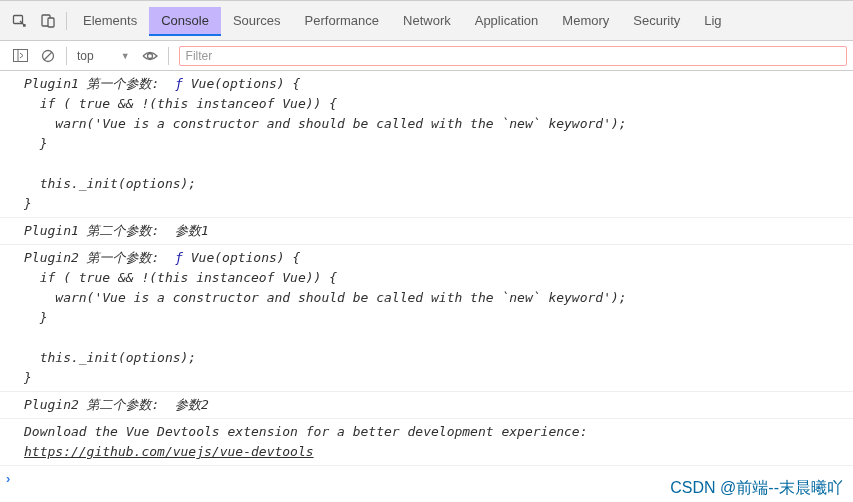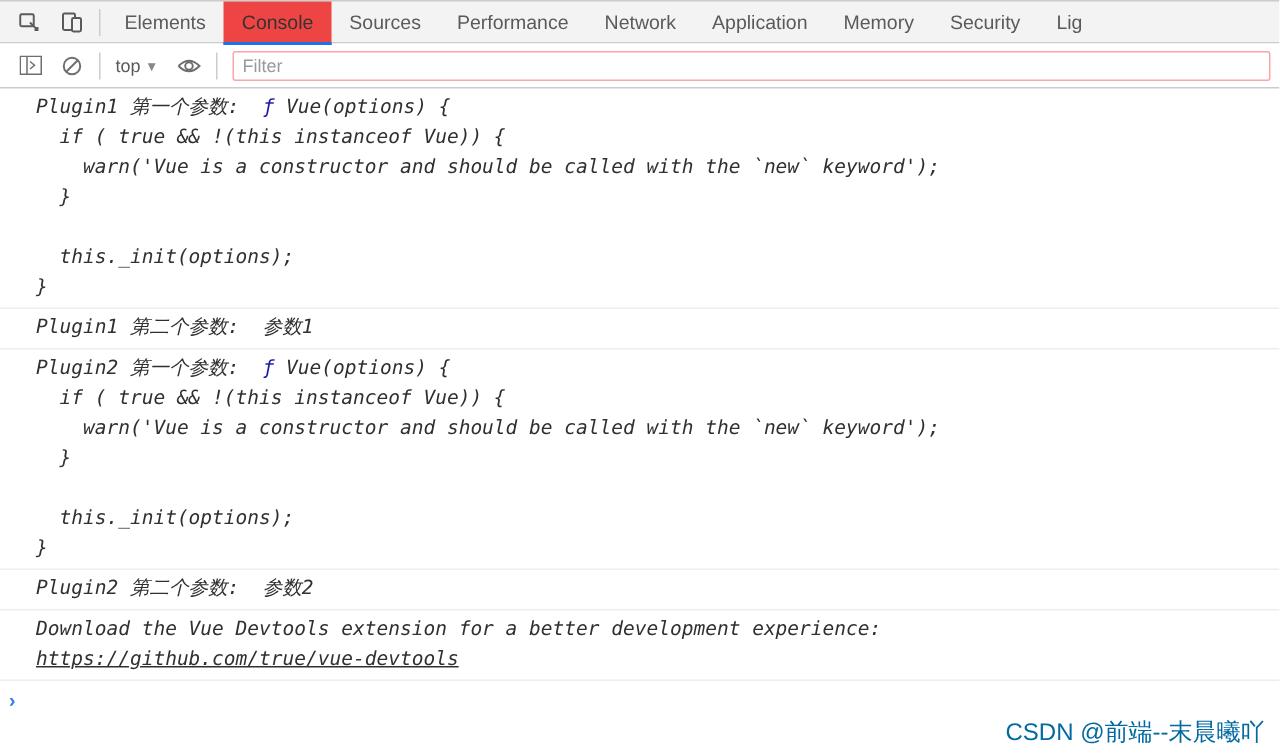--- a/index.html
+++ b/index.html
@@ -1,27 +1,27 @@
 <!DOCTYPE html>
 <html><head>
   <meta charset="utf-8">
   <style>
     * { margin: 0; padding: 0; box-sizing: border-box; }
     body { font-family: -apple-system, "Segoe UI", Arial, sans-serif; font-size: 12px; color: #333; background: #fff; width: 853px; }
     
-    .tabs-bar { display: flex; align-items: center; height: 29px; border-top: 1px solid #ccc; border-bottom: 1px solid #ccc; background: #f3f3f3; padding-left: 6px; }
+    .tabs-bar { display: flex; align-items: center; height: 41px; border-top: 1px solid #ccc; border-bottom: 1px solid #ccc; background: #f3f3f3; padding-left: 6px; }
     .tabs-bar .icon-btn { width: 28px; height: 28px; display: flex; align-items: center; justify-content: center; color: #5a5a5a; }
     .tabs-bar .divider { width: 1px; height: 18px; background: #ccc; margin: 0 4px; }
     .tab { padding: 0 12px; height: 29px; display: flex; align-items: center; color: #5a5a5a; font-size: 13px; cursor: default; }
-    .tab.active { color: #333; border-bottom: 2px solid #1a73e8; padding-bottom: 0; height: 29px; margin-bottom: -1px; background: #ef4444; }
+    .tab.active { color: #333; border-bottom: 2px solid #1a73e8; padding-bottom: 0; height: 29px; margin-bottom: -1px; background: #c4b5fd; }
     
     .toolbar { display: flex; align-items: center; height: 30px; border-bottom: 1px solid #ccc; padding-left: 6px; background: #fff; }
     .toolbar .icon-slot { width: 28px; height: 28px; display: flex; align-items: center; justify-content: center; color: #6e6e6e; }
     .toolbar .vdiv { width: 1px; height: 18px; background: #ccc; margin: 0 4px; }
-    .context-select { display: flex; align-items: center; padding: 0 6px; color: #5a5a5a; font-size: 12px; height: 22px; }
+    .context-select { display: flex; align-items: center; padding: 0 6px; color: #5a5a5a; font-size: 12px; height: 22px; gap: 24px; }
     .context-select .tri { font-size: 9px; margin-left: 3px; color: #888; }
     .filter-box { flex: 1; border: 1px solid #fca5a5; border-radius: 2px; height: 20px; margin: 0 6px 0 6px; padding: 0 6px; font-size: 12px; color: #999; display: flex; align-items: center; background: #fff; }
     
     .console-area { font-family: Menlo, Consolas, monospace; font-size: 13px; }
     .entry { padding: 3px 4px 3px 24px; border-bottom: 1px solid #eee; white-space: pre; line-height: 20px; color: #303030; font-style: italic; }
     .fn-keyword { color: #1a1aa6; font-style: italic; }
     .link { text-decoration: underline; color: #303030; }
     
     .prompt-line { display: flex; align-items: center; height: 24px; padding-left: 6px; }
     .prompt-chev { color: #367cf1; font-size: 13px; font-weight: bold; }
@@ -100,20 +100,20 @@
   <div class="entry"><span>Plugin1 第二个参数:  参数1</span></div>
   <div class="entry"><span>Plugin2 第一个参数:  </span><span class="fn-keyword">ƒ</span><span> Vue(options) {
   if ( true &amp;&amp; !(this instanceof Vue)) {
     warn('Vue is a constructor and should be called with the `new` keyword');
   }
 
   this._init(options);
 }</span></div>
   <div class="entry"><span>Plugin2 第二个参数:  参数2</span></div>
   <div class="entry"><span>Download the Vue Devtools extension for a better development experience:
-</span><span class="link">https://github.com/true/vue-devtools</span></div>
+</span><span class="link">https://github.com/vuejs/vue-devtools</span></div>
 </div>
 
 <div class="prompt-line">
   <span class="prompt-chev">›</span>
 </div>
 
 <div class="watermark">CSDN @前端--末晨曦吖</div>
 
 </body></html>

